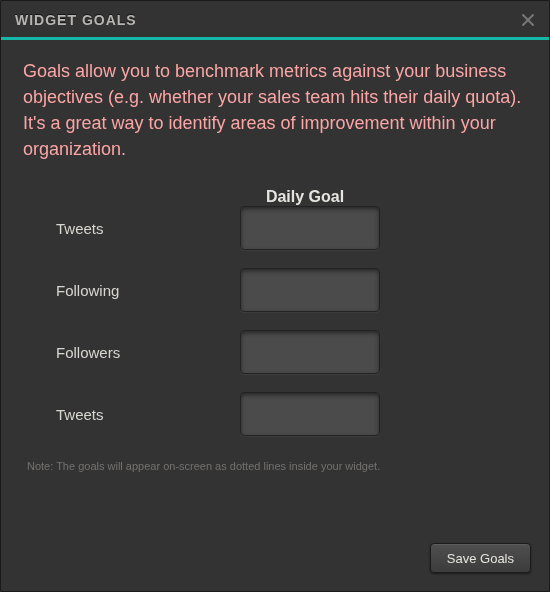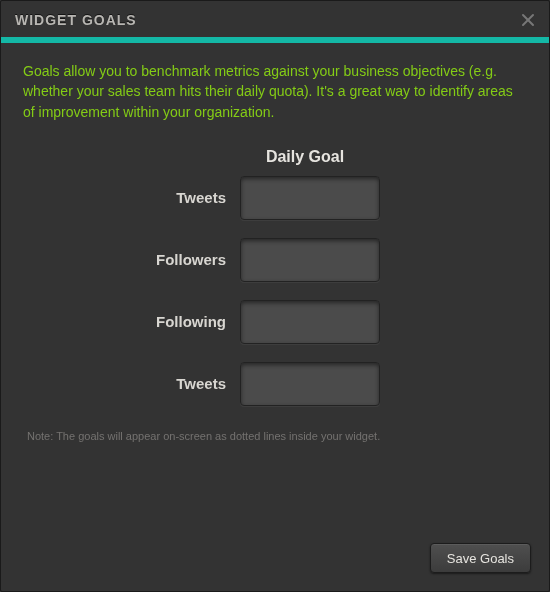--- a/index.html
+++ b/index.html
@@ -11,71 +11,69 @@
       color: #cccccc;
       position: relative;
       border: 1px solid #1a1a1a;
       border-radius: 2px;
     }
     .titlebar {
       display: flex;
       align-items: center;
       justify-content: space-between;
       padding: 10px 12px 8px 14px;
-      border-bottom: 6px solid #14b8a6;
+      border-bottom: 3px solid #14b8a6;
     }
     .titlebar h1 {
       font-size: 14px;
       font-weight: 700;
       letter-spacing: 1px;
       color: #b8b6b2;
       text-shadow: 0 -1px 0 rgba(0,0,0,.6);
     }
     .close {
       width: 18px; height: 18px;
       display: flex; align-items: center; justify-content: center;
       cursor: pointer;
       color: #777;
     }
     .close svg { width: 14px; height: 14px; }
 
     .body {
       padding: 18px 22px 0 22px;
     }
     .desc {
-      font-size: 14px;
+      font-size: 18px;
       line-height: 1.45;
-      color: #84cc16;
+      color: #fca5a5;
     }
 
     .form {
       margin-top: 26px;
       width: 100%;
     }
     .col-header {
       text-align: center;
       font-size: 16px;
       font-weight: 700;
       color: #e6e4df;
       margin-left: 60px;
-      margin-bottom: 10px;
     }
     .row {
       display: flex;
       align-items: center;
       justify-content: center;
       gap: 14px;
       margin-bottom: 18px;
     }
     .row label {
       width: 170px;
-      text-align: right;
+      text-align: left;
       font-size: 15px;
       color: #d8d6d1;
-      font-weight: bold;
     }
     .row input {
       width: 140px;
       height: 44px;
       background: #4b4b4b;
       border: 1px solid #222;
       border-radius: 4px;
       box-shadow: inset 0 2px 4px rgba(0,0,0,.5), 0 1px 0 rgba(255,255,255,.05);
       color: #eee;
       font-size: 15px;
@@ -129,27 +127,27 @@
   <div class="form">
     <div class="col-header">Daily Goal</div>
 
     <div class="row">
       <label>Tweets</label>
       <input type="text" value="" style="">
       <div class="row-spacer"></div>
     </div>
 
     <div class="row">
-      <label>Followers</label>
+      <label>Following</label>
       <input type="text" value="" style="">
       <div class="row-spacer"></div>
     </div>
 
     <div class="row">
-      <label>Following</label>
+      <label>Followers</label>
       <input type="text" value="" style="">
       <div class="row-spacer"></div>
     </div>
 
     <div class="row">
       <label>Tweets</label>
       <input type="text" value="" style="">
       <div class="row-spacer"></div>
     </div>
 

